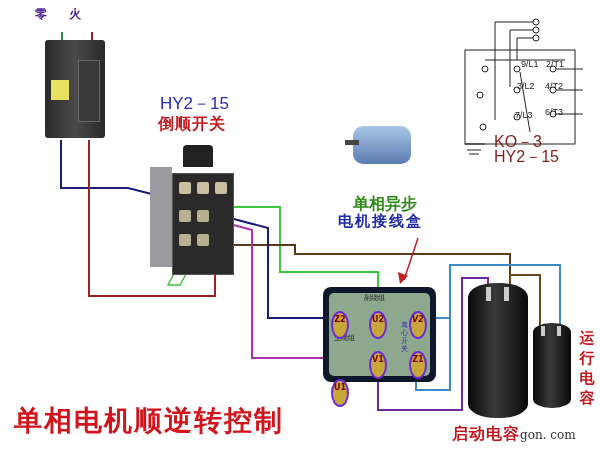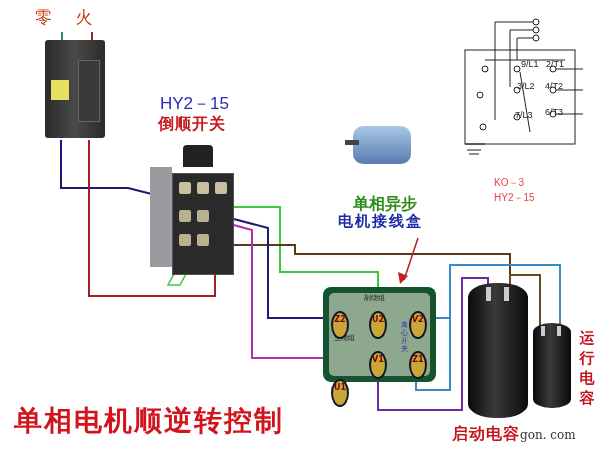--- a/index.html
+++ b/index.html
@@ -1,28 +1,28 @@
 <!DOCTYPE html>
 <html><head>
 <meta charset="utf-8">
 <style>
   html,body{margin:0;padding:0;background:#fff;}
   body{width:600px;height:450px;position:relative;overflow:hidden;font-family:"DejaVu Sans",sans-serif;}
   .abs{position:absolute;}
-  .lbl-top{font-size:17px;font-weight:normal;color:#c2410c;letter-spacing:4px;}
+  .lbl-top{font-size:12px;font-weight:bold;color:#4c1d95;letter-spacing:4px;}
   .model{font-size:17px;color:#2a2ab8;font-family:"Liberation Sans",sans-serif;}
   .redcap{font-size:16px;font-weight:bold;color:#c4161c;letter-spacing:1px;}
   .greencap{font-size:16px;font-weight:bold;color:#2e8a1a;}
   .bluecap{font-size:15px;font-weight:bold;color:#1e2aa8;letter-spacing:2px;}
   .title{font-size:28px;font-weight:bold;color:#d1141c;letter-spacing:2px;}
   .vtext{font-size:15px;font-weight:bold;color:#c4161c;line-height:20px;width:18px;text-align:center;}
   .wm{font-size:12px;color:#333;font-family:"DejaVu Serif",serif;}
   .schem-t{font-size:9px;color:#222;font-family:"Liberation Sans",sans-serif;}
-  .schem-b{font-size:10px;color:#ef4444;font-family:"Liberation Sans",sans-serif;margin-top:44px;}
-  .term{width:18px;height:28px;border-radius:50%;background:#c9a63a;border:2px solid #0f172a;box-sizing:border-box;font-size:8px;font-weight:bold;color:#7a0000;text-align:center;line-height:14px;}
+  .schem-b{font-size:16px;color:#7f1d1d;font-family:"Liberation Sans",sans-serif;}
+  .term{width:18px;height:28px;border-radius:50%;background:#c9a63a;border:2px solid #6d28d9;box-sizing:border-box;font-size:8px;font-weight:bold;color:#7a0000;text-align:center;line-height:14px;}
 </style>
 </head>
 <body>
 
 <svg class="abs" style="left:0;top:0" width="600" height="450">
 
   <line x1="62" y1="32" x2="62" y2="48" stroke="#2a8a5a" stroke-width="2"></line>
   <line x1="92" y1="32" x2="92" y2="48" stroke="#a02020" stroke-width="2"></line>
 
   <polyline points="61,140 61,188 128,188 215,210" fill="none" stroke="#1a1a7a" stroke-width="2"></polyline>
@@ -114,21 +114,21 @@
 </svg>
 <div class="abs schem-t" style="left:521px;top:59px;">9/L1</div>
 <div class="abs schem-t" style="left:517px;top:81px;">3/L2</div>
 <div class="abs schem-t" style="left:515px;top:110px;">7/L3</div>
 <div class="abs schem-t" style="left:546px;top:59px;">2/T1</div>
 <div class="abs schem-t" style="left:545px;top:81px;">4/T2</div>
 <div class="abs schem-t" style="left:545px;top:107px;">6/T3</div>
 <div class="abs schem-b" style="left:494px;top:132px;">KO－3</div>
 <div class="abs schem-b" style="left:494px;top:147px;">HY2－15</div>
 
-<div class="abs" style="left:323px;top:287px;width:113px;height:95px;background:#14532d;border-radius:8px;">
+<div class="abs" style="left:323px;top:287px;width:113px;height:95px;background:#0f172a;border-radius:8px;">
   <div class="abs" style="left:6px;top:6px;width:101px;height:83px;background:#8ea890;border-radius:5px;">
     <div class="abs" style="left:35px;top:0;font-size:7px;color:#222;">副绕组</div>
     <div class="abs" style="left:5px;top:40px;font-size:7px;color:#222;">主绕组</div>
     <div class="abs" style="left:72px;top:28px;font-size:7px;color:#2a2aa8;width:10px;line-height:8px;">离心开关</div>
     <div class="abs term" style="left:2px;top:18px;">Z2</div>
     <div class="abs term" style="left:40px;top:18px;">U2</div>
     <div class="abs term" style="left:80px;top:18px;font-style:italic;">V2</div>
     <div class="abs term" style="left:2px;top:58px;margin-top:28px;">U1</div>
     <div class="abs term" style="left:40px;top:58px;">V1</div>
     <div class="abs term" style="left:80px;top:58px;">Z1</div>

